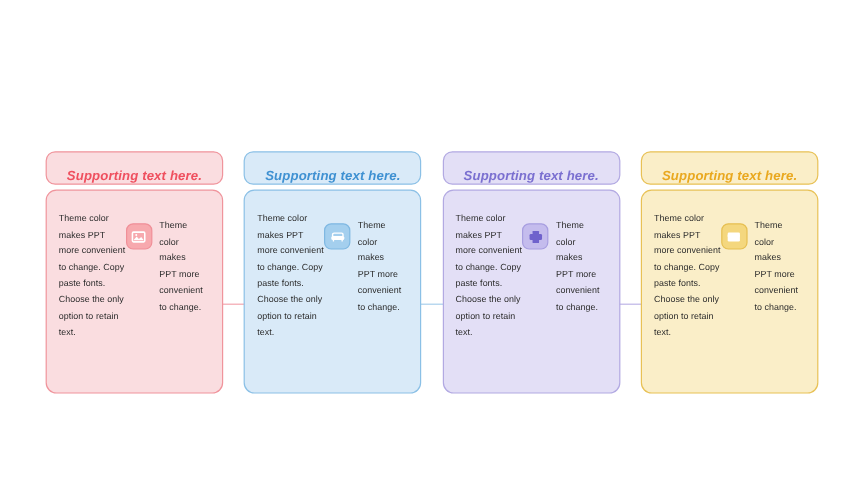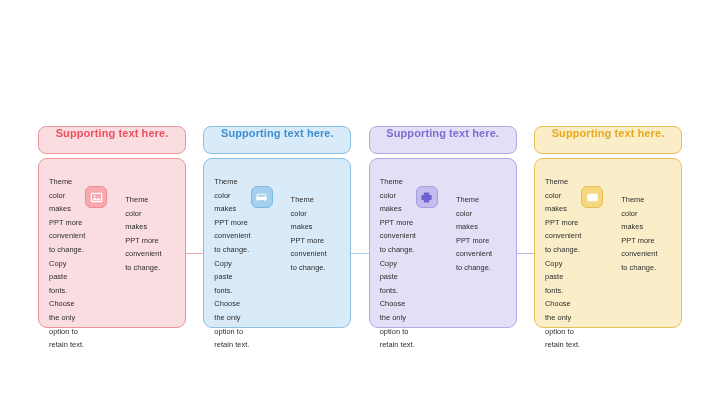--- a/index.html
+++ b/index.html
@@ -33,24 +33,25 @@
     display:flex;
     flex-direction:column;
   }
 
   
   .pill{
     height:28px;
     border-radius:8px;
     border:1px solid;
     display:flex;
-    align-items:flex-start;
+    align-items:flex-end;
     justify-content:center;
     box-sizing:border-box;
     flex:none;
+    font-style:italic;
   }
   .pill-text{
     font-size:11px;
     font-weight:bold;
     letter-spacing:.1px;
     white-space:nowrap;
   }
 
   
   .body{
@@ -64,21 +65,21 @@
     display:flex;
     flex-direction:row;
   }
   .para{
     font-size:7.4px;
     line-height:13.6px;
     color:#2b2b2b;
     letter-spacing:.05px;
   }
   .para.top{margin:0;}
-  .para.bottom{margin:18px;}
+  .para.bottom{margin:6px;}
 
   
   .chip{
     width:22px;height:22px;
     border-radius:6px;
     border:1px solid;
     display:flex;
     align-items:center;
     justify-content:center;
     box-sizing:border-box;

